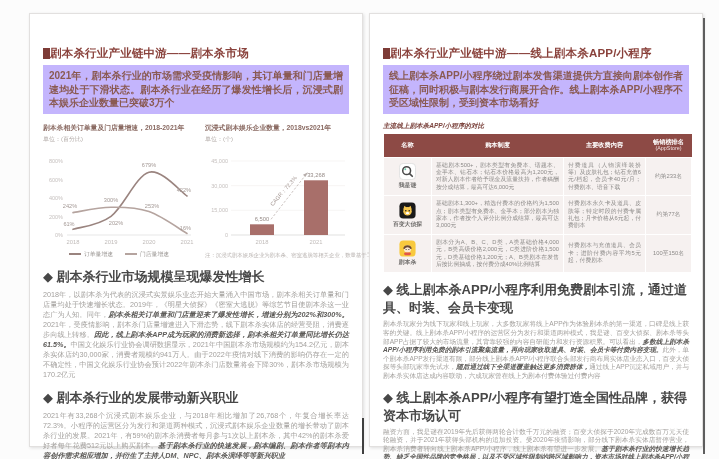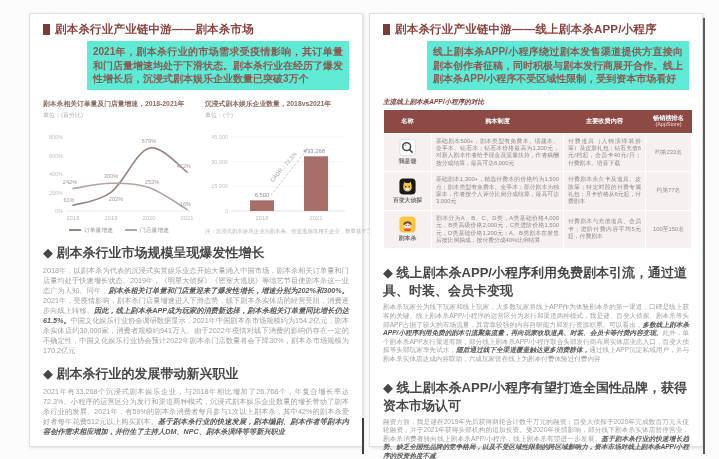--- a/index.html
+++ b/index.html
@@ -12,43 +12,43 @@
   .page{
     position:absolute;top:13px;width:334px;height:434px;background:#fff;
     border:1px solid #e2e0df;box-shadow:1px 1px 3px rgba(0,0,0,.12);
     padding:8px 13px;box-sizing:border-box;
   }
   #page-left{left:29px;}
   #page-right{left:369px;}
   #page-left .edge{position:absolute;right:-2px;bottom:-8px;width:2px;height:36px;background:#3f3f3f;}
   #page-right .edge{position:absolute;right:-3px;top:4px;bottom:-8px;width:2px;background:#5e5e5e;}
 
-  .title-row{display:flex;align-items:center;gap:5px;margin-bottom:4px;}
+  .title-row{display:flex;align-items:center;margin-bottom:4px;margin-top:24px;}
   .title-bullet{width:7px;height:11px;background:#7d3b36;flex:0 0 auto;}
   .page-title{font-size:11.5px;font-weight:bold;color:#8a423c;letter-spacing:.2px;}
 
   .subtitle{
-    background:#5eead4;color:#8a5a52;font-weight:bold;
-    font-size:10px;line-height:13.5px;padding:4px 6px;text-align:justify;margin-left:44px;
+    background:#c4b5fd;color:#8a5a52;font-weight:bold;
+    font-size:10px;line-height:13.5px;padding:4px 6px;text-align:justify;
   }
 
   .charts{display:flex;gap:10px;margin-top:9px;}
   .chart{flex:0 0 auto;}
   .chart-title{font-size:6.8px;font-weight:bold;color:#8a6a62;}
   .chart-unit{font-size:6px;color:#b3aba8;margin:2px 0 1px;}
   svg.plot{display:block;}
   .legend{display:flex;gap:12px;font-size:5.8px;color:#9a9693;justify-content:center;margin-top:1px;}
   .legend .item{display:flex;align-items:center;gap:3px;}
   .legend .sw{display:inline-block;width:12px;height:2px;}
   .chart-note{font-size:5.4px;color:#b7b1ae;line-height:7px;margin-top:3px;text-align:left;}
 
   .sec-h{font-size:13px;font-weight:bold;color:#474747;margin:9px 0 4px;}
   .sec-p{font-size:7.2px;line-height:10px;color:#a3a09d;text-align:justify;}
   .sec-p .b{color:#5d5b58;font-weight:bold;font-style:italic;}
-  .compact .sec-h{margin:15px 0 3px;}
+  .compact .sec-h{margin:8px 0 3px;}
   .compact .sec-p{font-size:6.6px;line-height:8.6px;}
 
   .table-caption{font-size:6.6px;font-style:italic;font-weight:bold;color:#7d453f;margin:8px 0 3px;}
   table.apps{width:100%;border-collapse:collapse;table-layout:fixed;}
   .apps th{
     background:#8d4a45;color:#fff;font-size:6.2px;font-weight:bold;
     line-height:7.5px;padding:4px 2px;text-align:center;
   }
   .apps th .sub{display:block;font-weight:normal;font-size:5.4px;color:#eedede;}
   .apps td{

